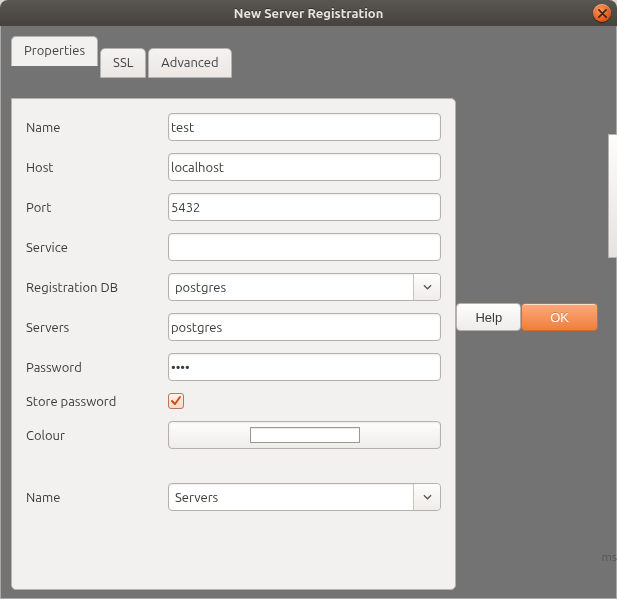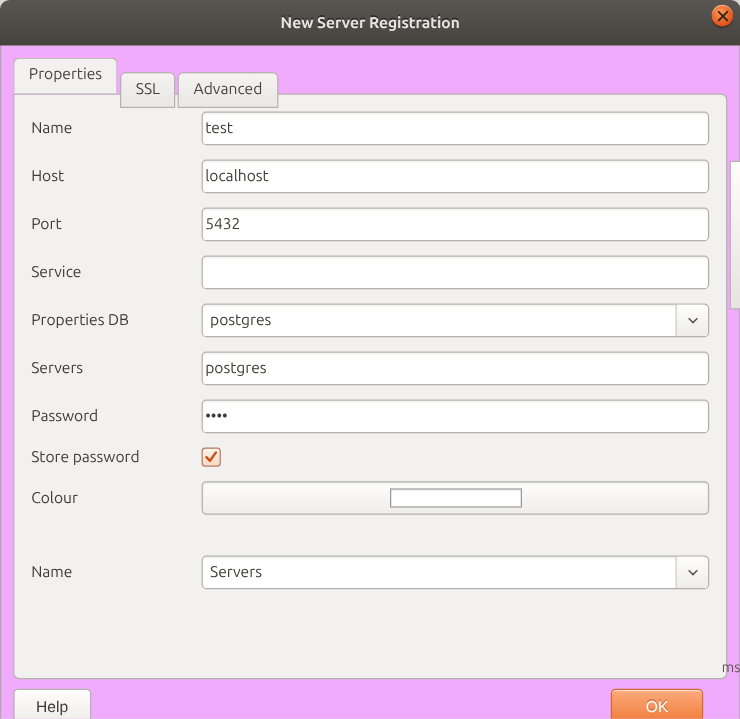--- a/index.html
+++ b/index.html
@@ -6,21 +6,21 @@
   html, body {
     margin: 0; padding: 0;
     font-family: "Ubuntu", "Liberation Sans", sans-serif;
     font-size: 13px;
     background: #dad7d3;
     color: #3c3b37;
     width: 617px; height: 599px;
     overflow: hidden;
   }
   .titlebar {
-    height: 38px;
+    height: 26px;
     background: linear-gradient(#595551, #46423e);
     border-top-left-radius: 8px;
     border-top-right-radius: 8px;
     display: flex;
     align-items: center;
     justify-content: center;
     position: relative;
     color: #e8e4e0;
     font-weight: bold;
     text-shadow: 0 -1px 0 rgba(0,0,0,.4);
@@ -30,28 +30,27 @@
     right: 6px; top: 4px;
     width: 18px; height: 18px;
     border-radius: 9px;
     background: radial-gradient(circle at 40% 35%, #ff9a5a, #e65a1f 60%, #b9410f);
     box-shadow: inset 0 1px 0 rgba(255,255,255,.4), 0 1px 1px rgba(0,0,0,.5);
     display: flex; align-items: center; justify-content: center;
     cursor: pointer;
   }
   .close svg { width: 9px; height: 9px; }
   .dialog-body {
-    background: #f0abfc;
+    background: #737373;
     border: 1px solid #aaa;
     border-top: none;
     width: 100%;
     height: calc(100% - 26px);
     padding: 10px 10px 8px 10px;
     display: flex;
-    flex-direction: column;
   }
   .tabs-notebook {
     flex: 1;
     display: flex;
     flex-direction: column;
     position: relative;
   }
   .tabrow {
     display: flex;
     gap: 0;
@@ -76,20 +75,21 @@
     font-weight: normal;
     top: 0;
     padding-bottom: 8px;
   }
   .tabpage {
     border: 1px solid #b6b3ae;
     border-radius: 0 5px 5px 5px;
     flex: 1;
     padding: 14px 14px 10px 14px;
     background: #f2f1f0;
+    margin-top: 32px;
   }
   .formgrid {
     display: grid;
     grid-template-columns: 130px 1fr;
     column-gap: 12px;
     row-gap: 12px;
     align-items: center;
   }
   .formgrid label {
     color: #3c3b37;
@@ -153,22 +153,21 @@
   }
   .swatch {
     width: 110px; height: 16px;
     background: #ffffff;
     border: 1px solid #9a9793;
     box-shadow: inset 0 1px 1px rgba(0,0,0,.08);
   }
   .button-bar {
     margin-top: 8px;
     display: flex;
-    align-items: flex-end;
-    gap: 12px;
+    align-items: center;
   }
   .btn {
     height: 28px;
     padding: 0 18px;
     border: 1px solid #b4b0ab;
     border-radius: 4px;
     background: linear-gradient(#fdfdfc,#efedea);
     color: #3c3b37;
     font-size: 13px;
     cursor: pointer;
@@ -232,21 +231,21 @@
 
         <label>Host</label>
         <input type="text" value="localhost" style="">
 
         <label>Port</label>
         <input type="text" value="5432" style="">
 
         <label>Service</label>
         <input type="text" value="" style="">
 
-        <label>Properties DB</label>
+        <label>Registration DB</label>
         <div class="combo">
           <div class="combo-text">postgres</div>
           <div class="combo-arrow">
             <svg viewBox="0 0 10 6">
                 <path d="M1 1 L5 5 L9 1" fill="none" stroke="#555" stroke-width="1.4"></path>
               </svg>
           </div>
         </div>
 
         <label>Servers</label>

